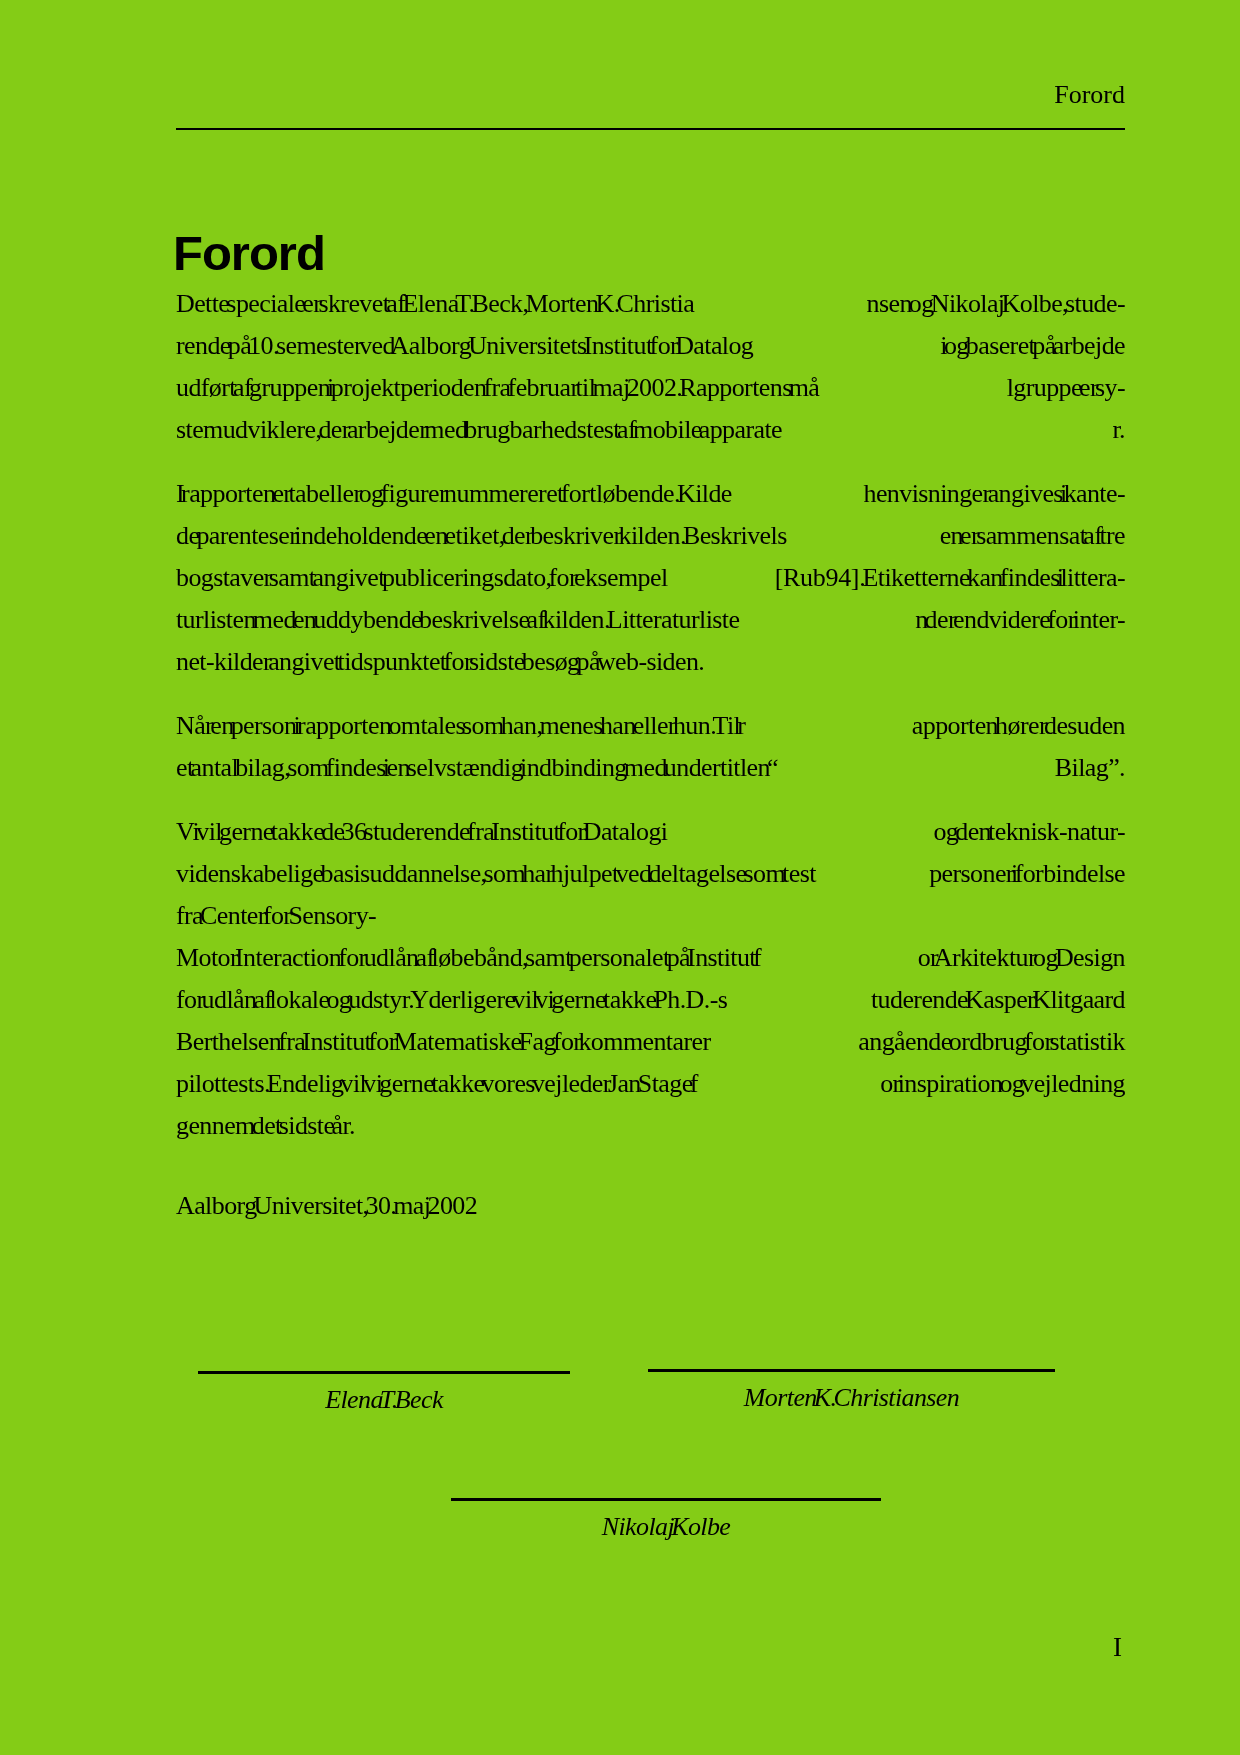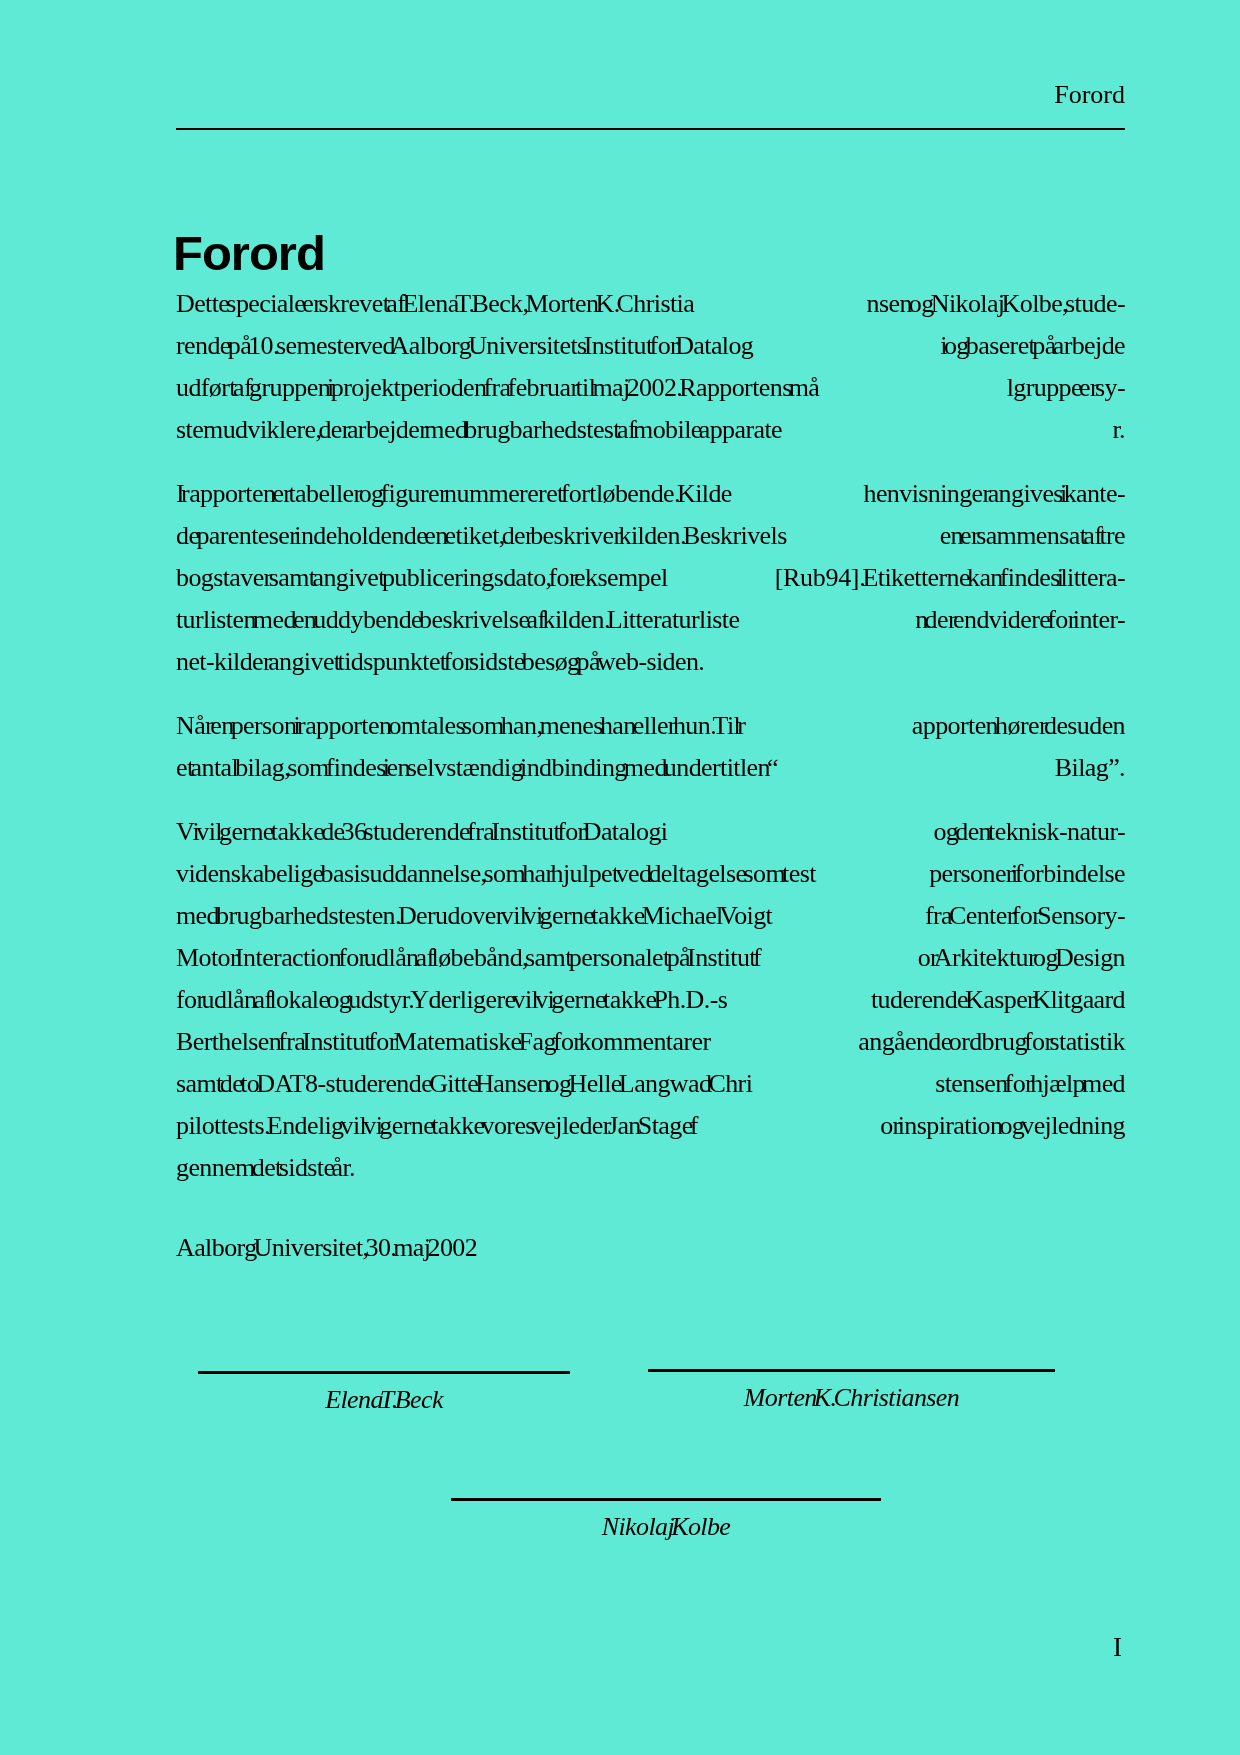--- a/index.html
+++ b/index.html
@@ -1,20 +1,20 @@
 <!DOCTYPE html>
 <html><head>
 <meta charset="utf-8">
 <style>
   html,body{margin:0;padding:0;background:#e8e8e8;}
   .page{
     position:relative;
     width:1240px;height:1755px;
     margin:0 auto;
-    background:#5eead4;
+    background:#84cc16;
     color:#000;
     font-family:"Liberation Serif", serif;
     overflow:hidden;
   }
   .running-header{
     position:absolute; top:82px; right:115px;
     font-size:26px; line-height:26px;
   }
   .header-rule{
     position:absolute; left:176px; right:115px; top:128px;
@@ -128,38 +128,33 @@
         <div class="para">
           <div class="line">
             <span class="seg">Vi vil gerne takke de 36 studerende fra Institut for Datalogi</span>
             <span class="seg">og den teknisk-natur-</span>
           </div>
           <div class="line">
             <span class="seg">videnskabelige basisuddannelse, som har hjulpet ved deltagelse som test</span>
             <span class="seg">personer i forbindelse</span>
           </div>
           <div class="line">
-            <span class="seg">med brugbarhedstesten. Derudover vil vi gerne takke Michael Voigt</span>
             <span class="seg">fra Center for Sensory-</span>
           </div>
           <div class="line">
             <span class="seg">Motor Interaction for udlån af løbebånd, samt personalet på Institut f</span>
             <span class="seg">or Arkitektur og Design</span>
           </div>
           <div class="line">
             <span class="seg">for udlån af lokale og udstyr. Yderligere vil vi gerne takke Ph.D.-s</span>
             <span class="seg">tuderende Kasper Klitgaard</span>
           </div>
           <div class="line">
             <span class="seg">Berthelsen fra Institut for Matematiske Fag for kommentarer</span>
             <span class="seg">angående ordbrug for statistik</span>
-          </div>
-          <div class="line">
-            <span class="seg">samt de to DAT8-studerende Gitte Hansen og Helle Langwad Chri</span>
-            <span class="seg">stensen for hjælp med</span>
           </div>
           <div class="line">
             <span class="seg">pilottests. Endelig vil vi gerne takke vores vejleder Jan Stage f</span>
             <span class="seg">or inspiration og vejledning</span>
           </div>
           <div class="line">
             <span class="seg">gennem det sidste år.</span>
           </div>
         </div>
       </div>

